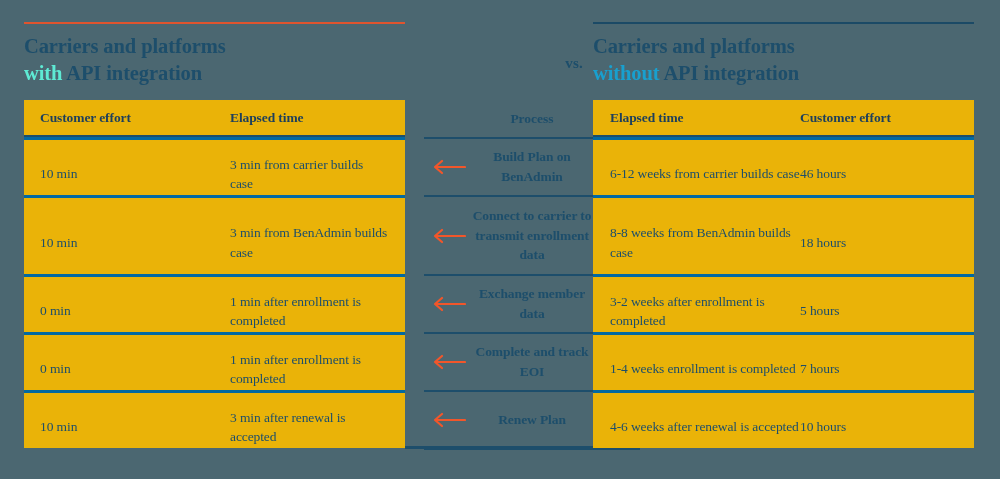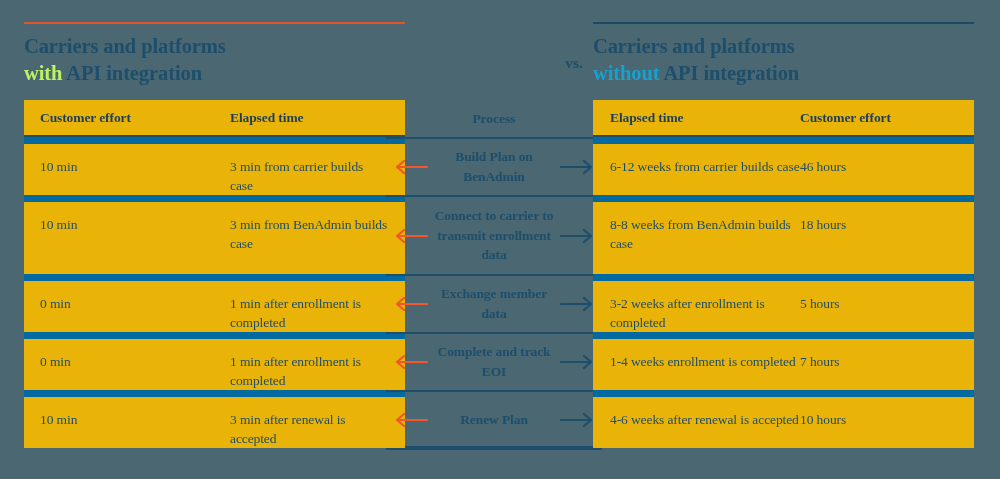--- a/index.html
+++ b/index.html
@@ -37,21 +37,21 @@
   .rule.navy { background: #1b4a66; height: 2px; }
 
   .panel-title {
     margin-top: 9px;
     font-size: 20.5px;
     font-weight: bold;
     line-height: 1.33;
     letter-spacing: -0.1px;
     color: #1d4e6b;
   }
-  .hl-orange { color: #bef264; }
+  .hl-orange { color: #5eead4; }
   .hl-cyan   { color: #18a0cf; margin-top: 44px; }
 
   
   .vs-label {
     position: absolute;
     left: 395px;
     width: 188px;
     top: 55px;
     text-align: right;
     font-size: 15px;
@@ -84,42 +84,42 @@
     border-bottom: 2px solid #1d4e6b;
   }
   .thead .cell {
     font-size: 13.5px;
     font-weight: bold;
     color: #1d3f5c;
     letter-spacing: -0.1px;
   }
 
   .tbody-row {
-    border-top: 7px solid #0369a1;
-    align-items: flex-start;
+    border-top: 3px solid #0369a1;
+    align-items: center;
     padding-top: 13px;
   }
   .tbody-row:first-of-type { border-top: none; }
   .tbody-row .cell {
     font-size: 13.5px;
     color: #1d4e6b;
     line-height: 1.42;
     letter-spacing: -0.1px;
   }
 
   .cell.c1 { width: 190px; flex: none; }
   .cell.c2 { flex: 1; }
 
   .h-58 { height: 58px; }
   .h-79 { height: 79px; }
 
   
   .proc {
     position: absolute;
-    left: 386px;
+    left: 424px;
     top: 100px;
     width: 216px;
   }
   .proc-head {
     height: 37px;
     display: flex;
     align-items: center;
     justify-content: center;
     border-bottom: 2px solid #1d4e6b;
     font-size: 13.5px;

